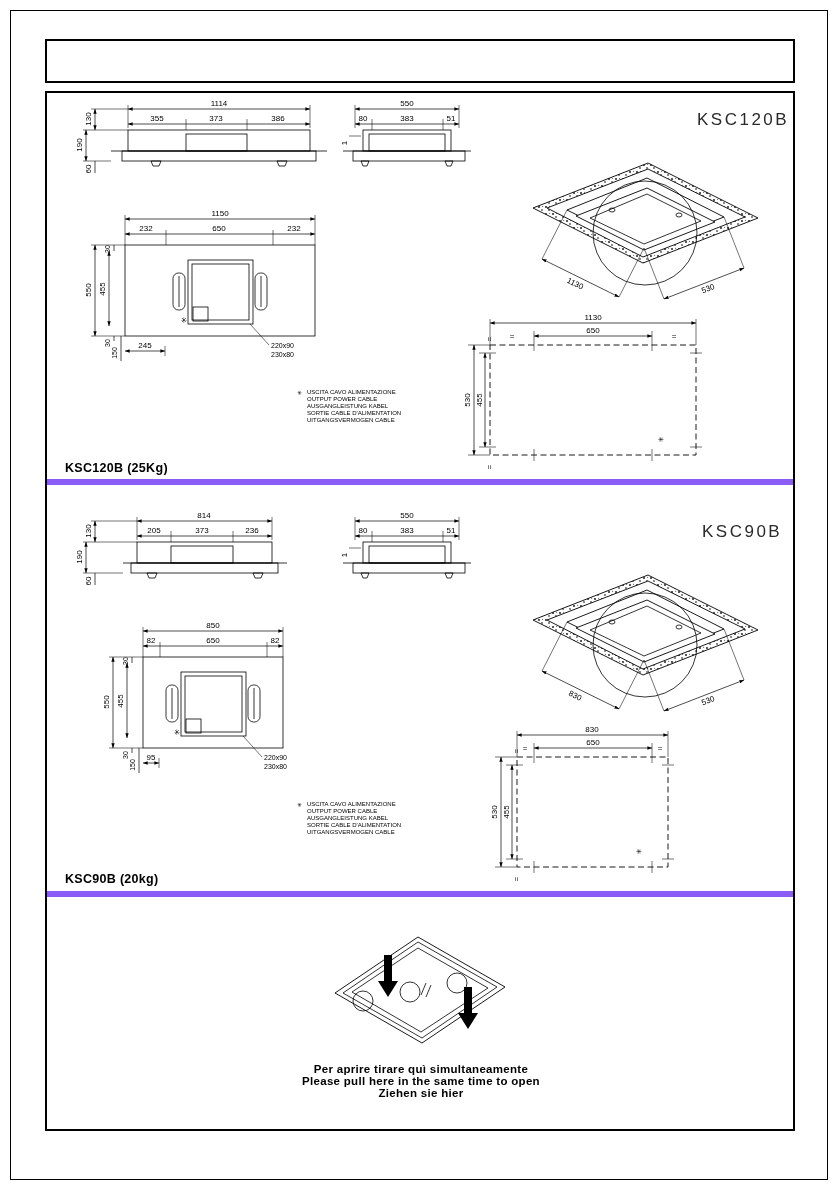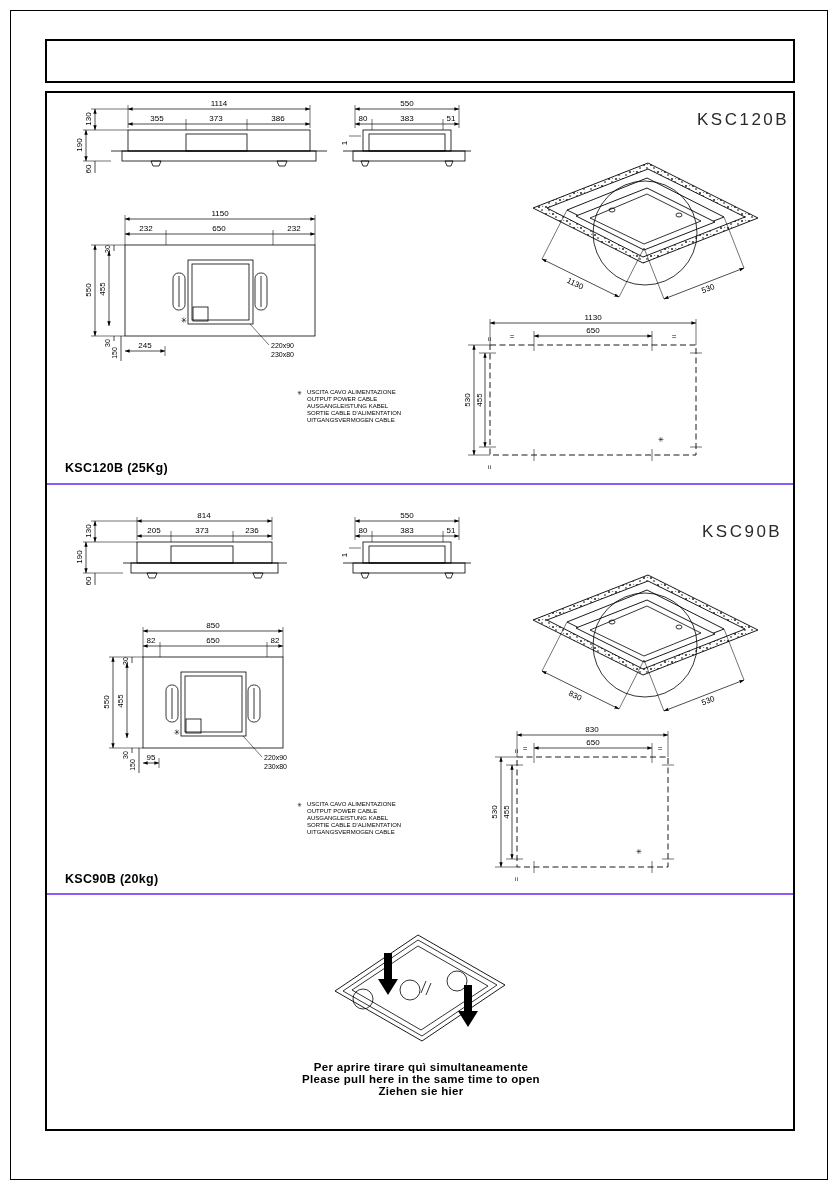--- a/index.html
+++ b/index.html
@@ -2,21 +2,21 @@
 <html><head>
 <meta charset="utf-8">
 <style>
   * { box-sizing: border-box; }
   html, body { margin:0; padding:0; background:#fff; }
   .canvas { position:relative; width:839px; height:1191px; background:#fff; overflow:hidden;
             font-family:"Liberation Sans","DejaVu Sans",sans-serif; }
   .sheet { position:absolute; left:10px; top:10px; width:818px; height:1170px; border:1px solid #000; background:#fff; }
   .header-box { position:absolute; left:34px; top:28px; width:750px; height:44px; border:2px solid #000; background:#fff; }
   .main-box { position:absolute; left:34px; top:80px; width:750px; height:1040px; border:2px solid #000; display:flex; flex-direction:column; }
-  .sec { position:relative; border-bottom:2px solid #8b5cf6; }
+  .sec { position:relative; border-bottom:6px solid #8b5cf6; }
   .sec:last-child { border-bottom:none; }
   svg { display:block; }
   svg text { font-family:"Liberation Sans","DejaVu Sans",sans-serif; font-size:8px; fill:#000; }
   .thin { stroke:#000; stroke-width:0.8; fill:none; }
   .dl   { stroke:#000; stroke-width:0.7; fill:none; }
   .ext  { stroke:#000; stroke-width:0.55; fill:none; }
   .dsh  { stroke:#000; stroke-width:0.9; fill:none; stroke-dasharray:6 3.5; }
   .lbl  { text-anchor:middle; font-size:8px; }
   .sm   { font-size:7px; }
   .note-t { font-size:6px; }

